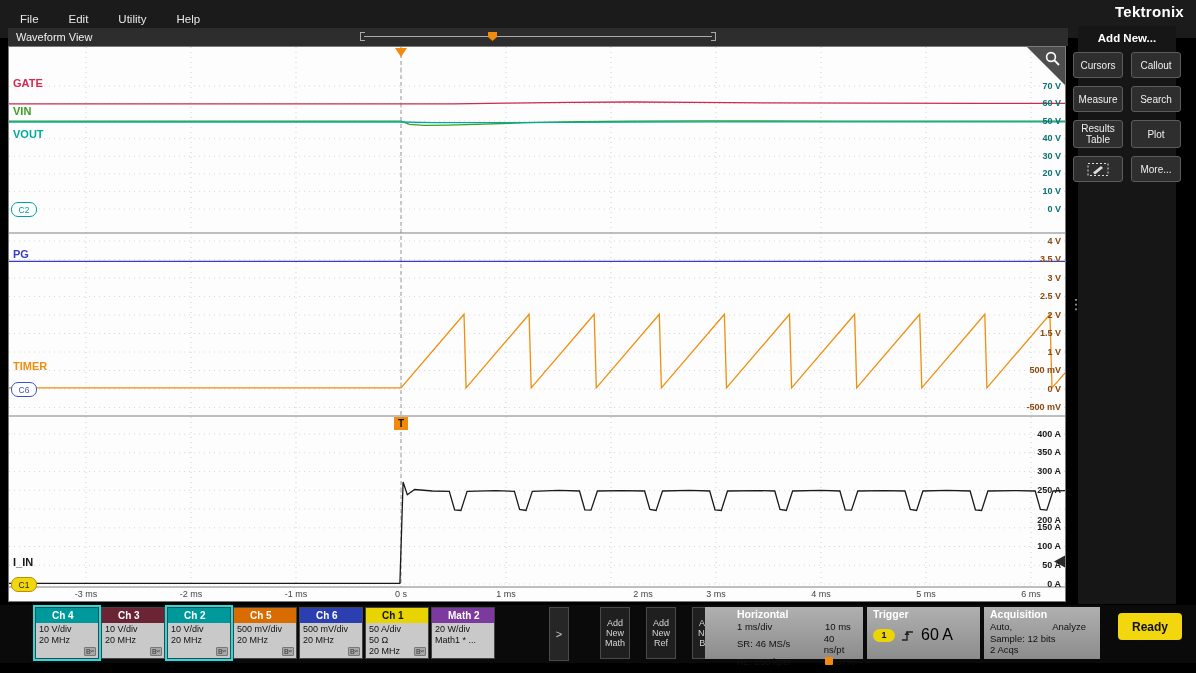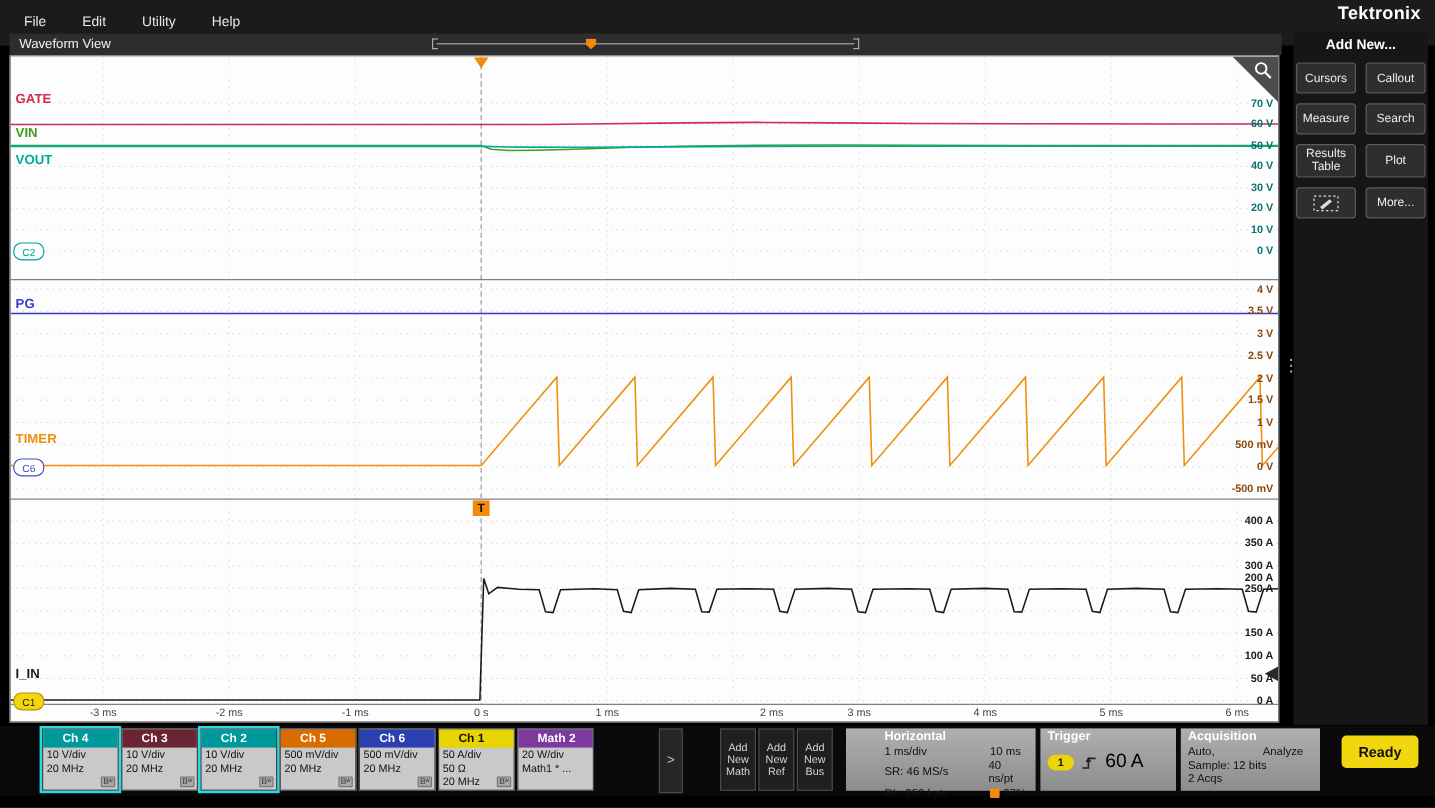--- a/index.html
+++ b/index.html
@@ -26,35 +26,35 @@
   #plot-labels{position:absolute;inset:0;pointer-events:none;}
   .axis-label{position:absolute;right:4px;font-size:9px;font-weight:bold;white-space:nowrap;}
   .time-label{position:absolute;top:542px;width:44px;text-align:center;font-size:9px;color:#444;}
   .trace-label{position:absolute;font-size:11px;font-weight:bold;}
   .ch-pill{position:absolute;left:2px;width:24px;height:13px;border-radius:7px;border:1.5px solid;background:#fff;font-size:8.5px;font-weight:normal;display:flex;align-items:center;justify-content:center;}
   .zoom-corner{position:absolute;right:0;top:0;width:0;height:0;border-top:38px solid #4d4d4d;border-left:38px solid transparent;}
   .zoom-glass{position:absolute;right:3px;top:3px;}
   .grip{position:absolute;left:1069px;top:300px;color:#bbb;font-size:14px;line-height:9px;width:8px;text-align:center;}
 
   
-  .right-panel{position:absolute;left:1078px;top:26px;width:112px;height:578px;background:#161616;}
+  .right-panel{position:absolute;left:1078px;top:26px;width:98px;height:578px;background:#161616;}
   .rp-title{color:#fff;font-weight:bold;font-size:11.5px;text-align:center;margin:6px 0 8px;}
   .rp-grid{display:grid;grid-template-columns:50px 50px;gap:8px 8px;justify-content:center;border-radius:13px;}
   .rp-btn{min-height:26px;background:#2e2e2e;border:1px solid #5c5c5c;border-radius:3px;color:#eee;font-size:10px;line-height:11px;display:flex;align-items:center;justify-content:center;text-align:center;padding:2px;box-sizing:border-box;cursor:default;}
 
   
   .bottom{position:absolute;left:0;top:605px;width:1196px;height:58px;background:#0a0a0a;}
   .badges{position:absolute;left:35px;top:2px;display:flex;gap:2px;}
   .chbadge{width:64px;height:52px;background:#c9c9c9;border:1px solid #444;box-sizing:border-box;position:relative;}
   .chbadge.sel{outline:2px solid #23dde0;}
   .chhdr{height:15px;font-size:10px;font-weight:bold;display:flex;align-items:center;padding-left:16px;}
   .chbody{padding:1px 3px;font-size:9px;line-height:11px;color:#111;}
   .bwicon{position:absolute;right:2px;bottom:2px;font-size:7px;color:#333;background:#a8a8a8;padding:0 1px;border:1px solid #777;border-radius:1px;}
   .chev{position:absolute;left:549px;top:2px;width:18px;height:52px;background:#262626;border:1px solid #4a4a4a;color:#ccc;display:flex;align-items:center;justify-content:center;font-size:11px;}
-  .addbtns{position:absolute;left:600px;top:2px;display:flex;gap:2px;}
+  .addbtns{position:absolute;left:600px;top:2px;display:flex;gap:16px;}
   .addbtn{width:30px;height:52px;background:#1f1f1f;border:1px solid #4a4a4a;color:#d5d5d5;font-size:9px;line-height:10px;display:flex;align-items:center;justify-content:center;text-align:center;box-sizing:border-box;}
   .panel{position:absolute;top:2px;height:52px;background:linear-gradient(#b0b0b0,#8c8c8c);box-sizing:border-box;padding:1px 6px;}
   .ptitle{font-size:10.5px;font-weight:bold;color:#fff;line-height:13px;}
   .prow{display:flex;font-size:9.5px;color:#111;line-height:11.5px;align-items:center;}
   .prow.spread{justify-content:space-between;padding-right:8px;}
   .prow .c1{width:88px;}
   #p-horizontal{left:705px;width:158px;padding-left:32px;}
   #p-trigger{left:867px;width:113px;}
   #p-acq{left:984px;width:116px;}
   .trigrow{display:flex;align-items:center;gap:6px;margin-top:5px;}
@@ -155,21 +155,21 @@
           <div class="axis-label" style="top: 262.5px; color: rgb(138, 74, 16);">2 V</div>
           <div class="axis-label" style="top: 281px; color: rgb(138, 74, 16);">1.5 V</div>
           <div class="axis-label" style="top: 299.5px; color: rgb(138, 74, 16);">1 V</div>
           <div class="axis-label" style="top: 318px; color: rgb(138, 74, 16);">500 mV</div>
           <div class="axis-label" style="top: 336.5px; color: rgb(138, 74, 16);">0 V</div>
           <div class="axis-label" style="top: 355px; color: rgb(138, 74, 16);">-500 mV</div>
           <div class="axis-label" style="top: 381.5px; color: rgb(26, 26, 26);">400 A</div>
           <div class="axis-label" style="top: 400.25px; color: rgb(26, 26, 26);">350 A</div>
           <div class="axis-label" style="top: 419px; color: rgb(26, 26, 26);">300 A</div>
           <div class="axis-label" style="top: 437.75px; color: rgb(26, 26, 26);">250 A</div>
-          <div class="axis-label" style="top: 429px; color: rgb(26, 26, 26); margin-left: 19px;">200 A</div>
+          <div class="axis-label" style="top: 468px; color: rgb(26, 26, 26); margin-left: 19px;">200 A</div>
           <div class="axis-label" style="top: 475.25px; color: rgb(26, 26, 26);">150 A</div>
           <div class="axis-label" style="top: 494px; color: rgb(26, 26, 26);">100 A</div>
           <div class="axis-label" style="top: 512.75px; color: rgb(26, 26, 26);">50 A</div>
           <div class="axis-label" style="top: 531.5px; color: rgb(26, 26, 26);">0 A</div>
           <div class="time-label" style="left: 55px;">-3 ms</div>
           <div class="time-label" style="left: 160px;">-2 ms</div>
           <div class="time-label" style="left: 265px;">-1 ms</div>
           <div class="time-label" style="left: 370px;">0 s</div>
           <div class="time-label" style="left: 475px;">1 ms</div>
           <div class="time-label" style="left: 612px;">2 ms</div>

